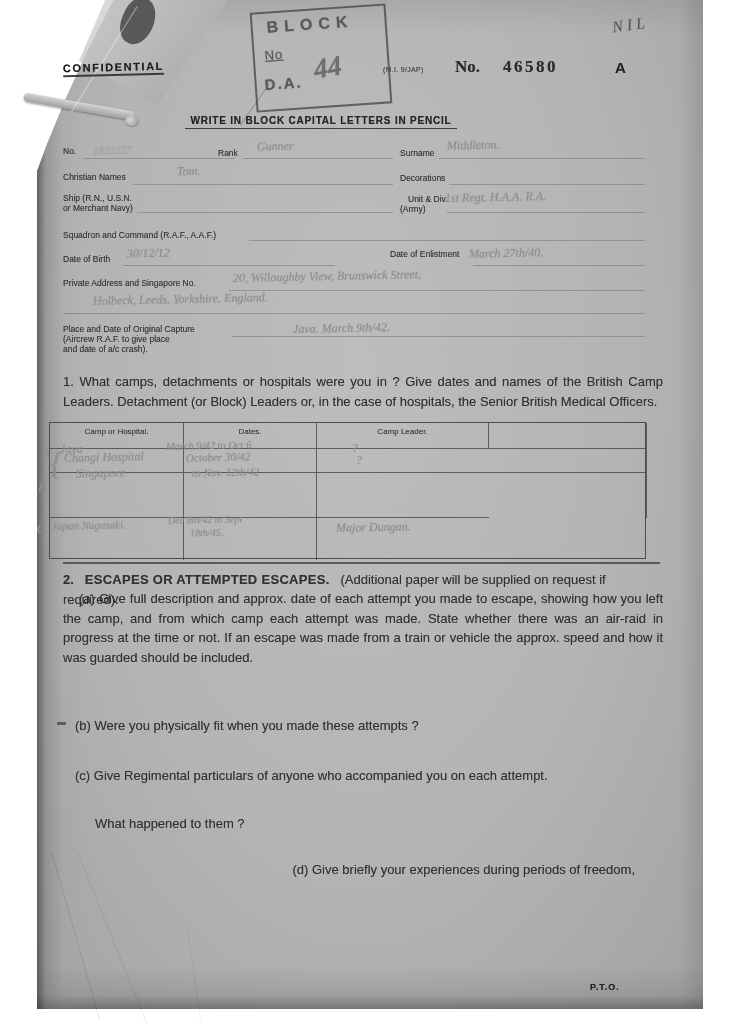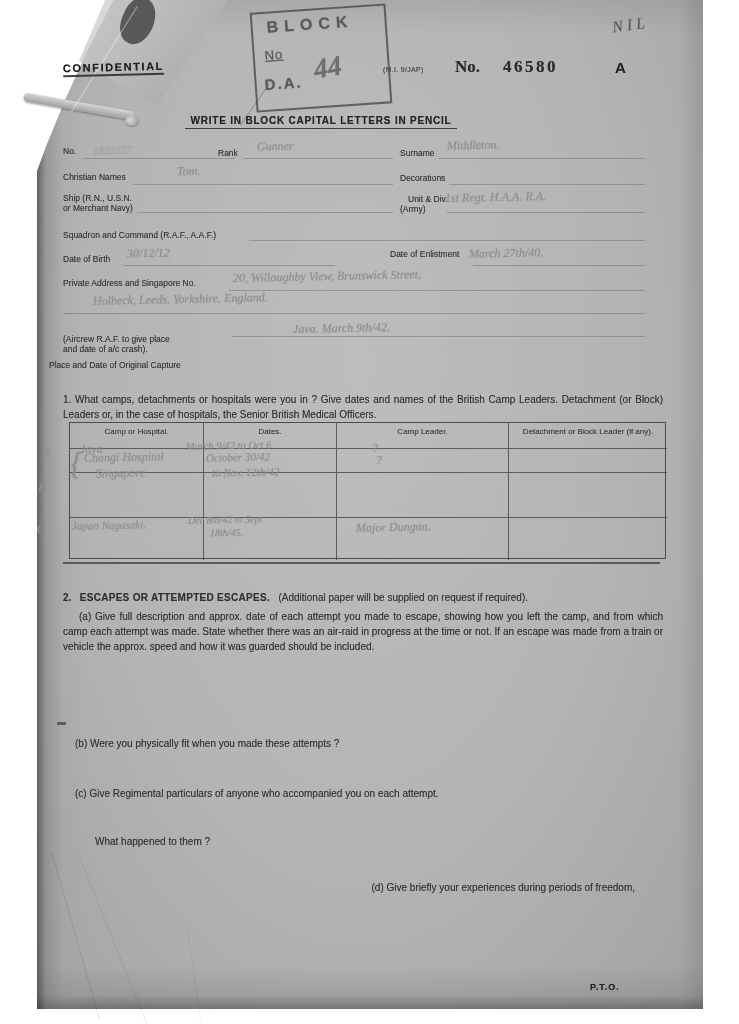--- a/index.html
+++ b/index.html
@@ -9,32 +9,32 @@
         background:
           linear-gradient(90deg, rgba(35,35,35,.55) 0px, rgba(90,90,90,.28) 9px, rgba(140,140,140,.10) 26px, rgba(0,0,0,0) 48px),
           linear-gradient(270deg, rgba(60,60,60,.16) 0px, rgba(0,0,0,0) 24px),
           linear-gradient(180deg, rgba(120,120,120,.22) 0px, rgba(0,0,0,0) 34px),
           linear-gradient(0deg, rgba(25,25,25,.38) 0px, rgba(80,80,80,.16) 14px, rgba(0,0,0,0) 44px),
           radial-gradient(ellipse at 48% 36%, #bdbdbd 0%, #b4b4b4 55%, #a3a3a3 100%);
   }
   .abs{position:absolute;}
   .lbl{position:absolute;font-size:8.5px;color:#363636;white-space:nowrap;
        text-shadow:0 0 .5px rgba(60,60,60,.55);}
-  .para{position:absolute;font-size:10px;color:#313131;line-height:1.5;text-align:justify;
-        text-shadow:0 0 .5px rgba(60,60,60,.5);margin-top:20px;}
+  .para{position:absolute;font-size:13px;color:#313131;line-height:1.5;text-align:justify;
+        text-shadow:0 0 .5px rgba(60,60,60,.5);}
   .fline{position:absolute;height:1px;background:rgba(105,105,105,.45);}
   .hw{position:absolute;font-family:"Liberation Serif", serif;font-style:italic;
       color:#8f8f8f;font-size:12px;white-space:nowrap;display:inline-block;
       text-shadow:0 0 1px rgba(140,140,140,.65);transform:rotate(-1.2deg);}
   .hw-faint{color:#a7a7a7;}
   .hw-dark{color:#565656;}
   .stamp{position:absolute;left:216px;top:8px;width:132px;height:96px;
          border:2.5px solid rgba(72,72,72,.8);transform:rotate(-4deg);color:#5a5a5a;}
   .crease{position:absolute;width:1px;transform-origin:top left;}
-  .tbl{position:absolute;left:32px;top:422px;width:597px;height:137px;
+  .tbl{position:absolute;left:12px;top:422px;width:597px;height:137px;
        display:grid;grid-template-columns:134px 133px 172px 158px;grid-template-rows:26px 24px 45px 42px;
        border:1.3px solid #4c4c4c;box-sizing:border-box;}
   .tcell{border-right:1px solid rgba(76,76,76,.85);border-bottom:1px solid rgba(76,76,76,.85);}
   .tcell.lastcol{border-right:none;}
   .tcell.lastrow{border-bottom:none;}
   .thead{font-size:8px;color:#3d3d3d;text-align:center;padding-top:4px;line-height:1.35;
          text-shadow:0 0 .5px rgba(60,60,60,.5);}
 </style>
 </head>
 <body>
@@ -122,33 +122,32 @@
     <div class="lbl" style="left:353px;top:249px;">Date of Enlistment</div>
     <div class="fline" style="left:436px;top:265px;width:172px;"></div>
     <div class="hw" style="left:432px;top:246px;">March 27th/40.</div>
 
     <div class="lbl" style="left:26px;top:278px;">Private Address and Singapore No.</div>
     <div class="fline" style="left:192px;top:290px;width:416px;"></div>
     <div class="hw" style="left:196px;top:269px;">20, Willoughby View, Brunswick Street,</div>
     <div class="fline" style="left:26px;top:313px;width:582px;"></div>
     <div class="hw" style="left:56px;top:292px;">Holbeck,  Leeds,    Yorkshire.    England.</div>
 
-    <div class="lbl" style="left:12px;top:324px;margin-top:36px;">Place and Date of Original Capture</div>
+    <div class="lbl" style="left:26px;top:324px;">Place and Date of Original Capture</div>
     <div class="lbl" style="left:26px;top:334px;">(Aircrew R.A.F. to give place</div>
     <div class="lbl" style="left:26px;top:344px;">and date of a/c crash).</div>
     <div class="fline" style="left:195px;top:336px;width:413px;"></div>
     <div class="hw" style="left:256px;top:321px;">Java.  March 9th/42.</div>
 
     <div class="para" style="left:26px;top:372px;width:600px;">1.   What camps, detachments or hospitals were you in ?   Give dates and names of the British Camp Leaders.   Detachment (or Block) Leaders or, in the case of hospitals, the Senior British Medical Officers.</div>
 
     <div class="tbl">
       <div class="tcell thead">Camp or Hospital.</div>
       <div class="tcell thead">Dates.</div>
       <div class="tcell thead">Camp Leader.</div>
-      <div class="tcell thead lastcol" style="padding-left:6px;padding-right:6px;">Detachment or Block Leader (if any).</div>
       <div class="tcell"></div>
       <div class="tcell"></div>
       <div class="tcell"></div>
       <div class="tcell lastcol"></div>
       <div class="tcell"></div>
       <div class="tcell"></div>
       <div class="tcell"></div>
       <div class="tcell lastcol"></div>
       <div class="tcell lastrow"></div>
       <div class="tcell lastrow"></div>

